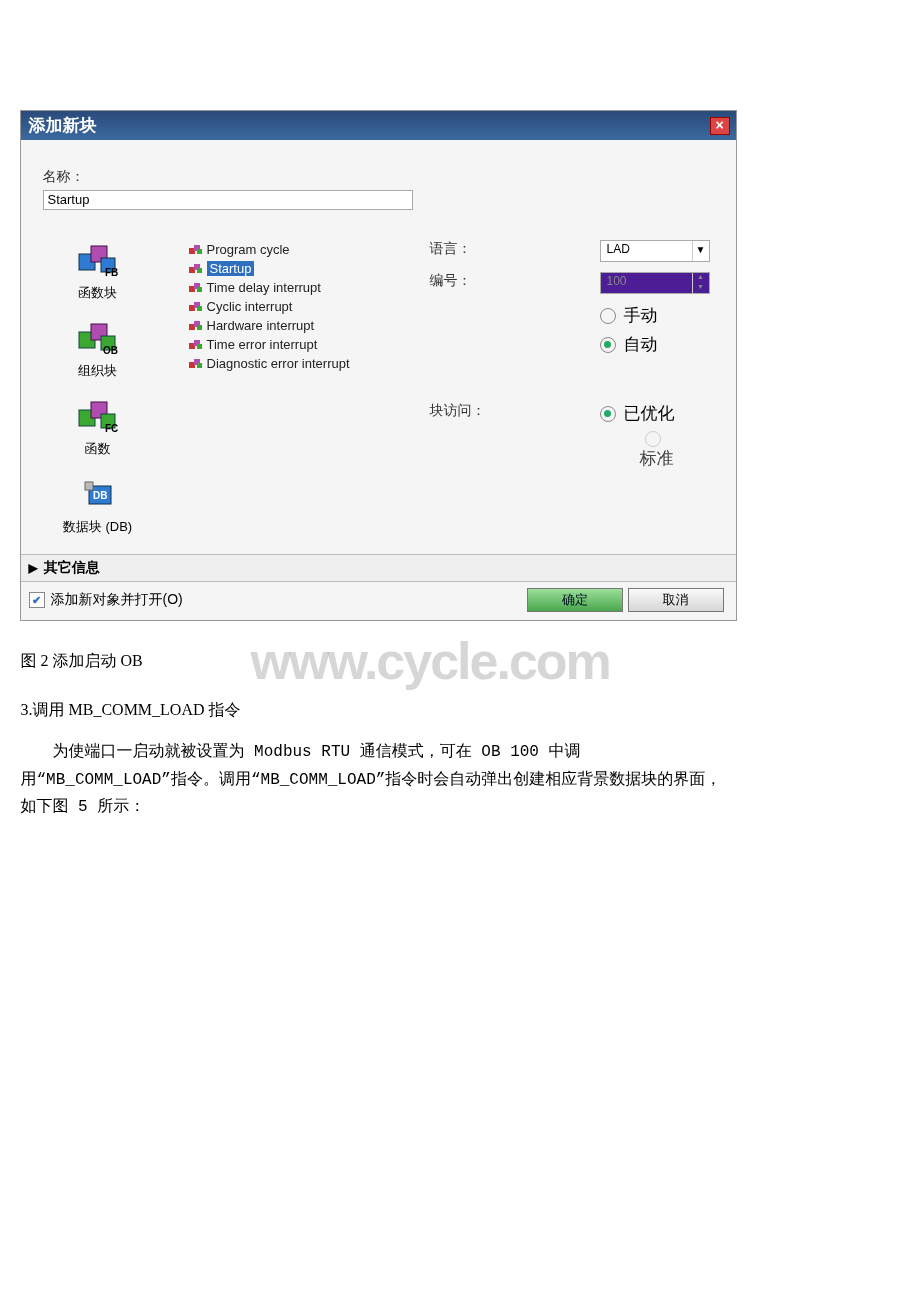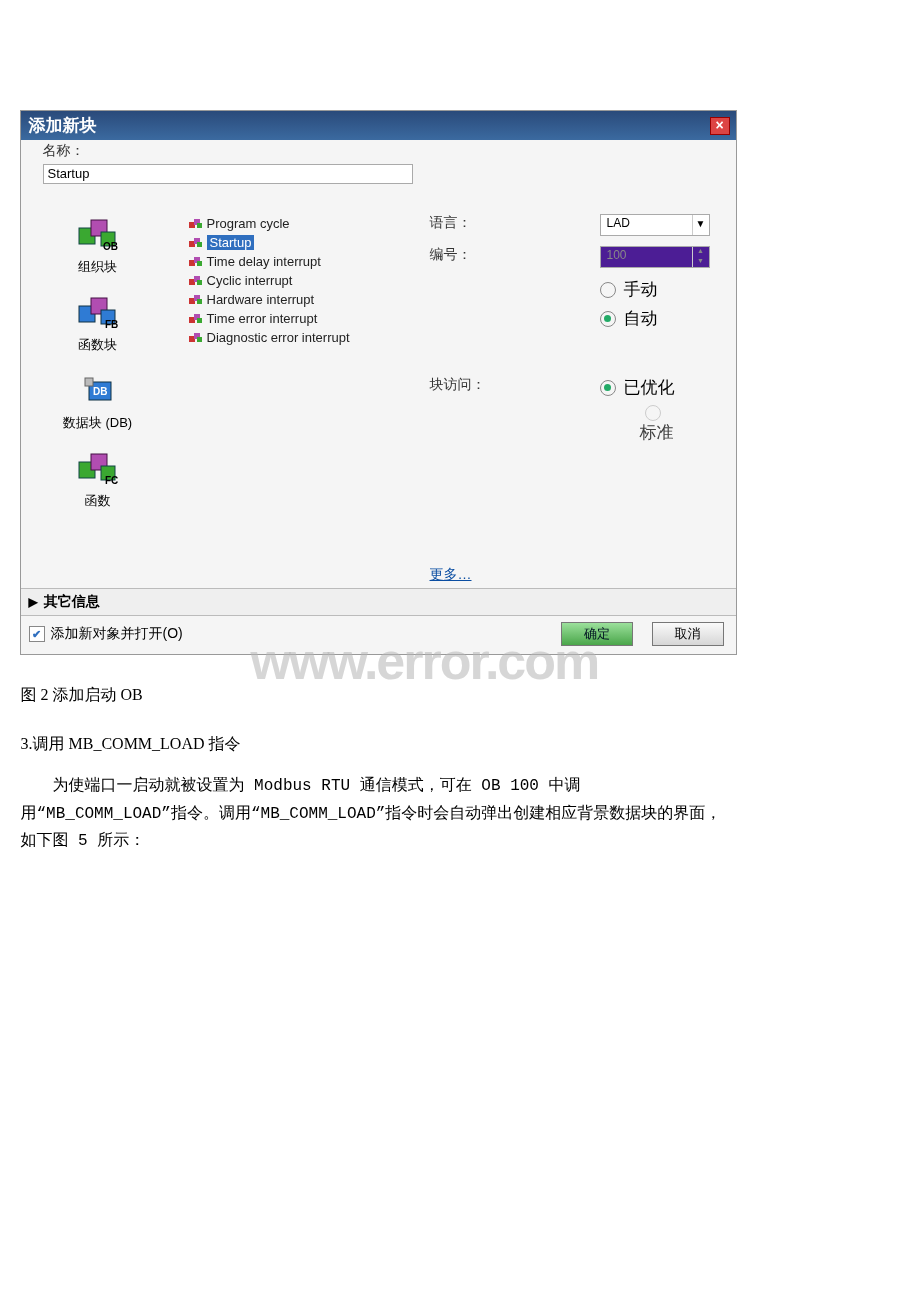--- a/index.html
+++ b/index.html
@@ -37,21 +37,21 @@
   height: 16px;
   background: #d44;
   color: #fff;
   font-size: 14px;
   line-height: 14px;
   text-align: center;
   border: 1px solid #900;
   cursor: pointer;
 }
 .name-area {
-  padding: 2px 22px 8px 22px;
+  padding: 28px 22px 8px 22px;
 }
 .name-label {
   font-size: 14px;
   color: #333;
   margin-bottom: 4px;
 }
 .name-input {
   width: 360px;
   height: 18px;
   border: 1px solid #aaa;
@@ -251,22 +251,22 @@
   background: #fff;
 }
 .chk-box .tick {
   color: #2f6fbf;
   font-size: 11px;
   font-weight: bold;
   line-height: 11px;
 }
 .btns button {
   font-size: 13px;
-  padding: 2px 22px;
-  margin-left: 14px;
+  padding: 2px 34px;
+  margin-left: 0;
   border: 1px solid #777;
   background: linear-gradient(#fafafa, #d6d6d6);
   cursor: pointer;
 }
 .btns .ok {
   background: linear-gradient(#9be09b, #4aa64a);
   color: #012;
 }
 .body-text {
   width: 715px;
@@ -291,62 +291,62 @@
     </div>
 
     <div class="name-area">
       <div class="name-label">名称：</div>
       <div class="name-input">Startup</div>
     </div>
 
     <div class="mid">
 
       <div class="left-col">
+        <div class="block-tile">
+          <div class="tile-icon">
+            <svg width="46" height="36">
+                <rect x="4" y="12" width="16" height="16" fill="#2f7bd4" stroke="#134"></rect>
+                <rect x="16" y="4" width="16" height="16" fill="#b14db1" stroke="#414"></rect>
+                <rect x="26" y="16" width="14" height="14" fill="#2f7bd4" stroke="#134"></rect>
+                <text x="30" y="34" font-size="10" font-weight="bold" fill="#000">FB</text>
+              </svg>
+          </div>
+          <div class="tile-caption">函数块</div>
+        </div>
         <div class="block-tile">
           <div class="tile-icon">
             <svg width="46" height="36">
                 <rect x="4" y="12" width="16" height="16" fill="#3aa831" stroke="#144"></rect>
                 <rect x="16" y="4" width="16" height="16" fill="#b14db1" stroke="#414"></rect>
                 <rect x="26" y="16" width="14" height="14" fill="#3aa831" stroke="#144"></rect>
                 <text x="28" y="34" font-size="10" font-weight="bold" fill="#000">OB</text>
               </svg>
           </div>
           <div class="tile-caption">组织块</div>
         </div>
         <div class="block-tile">
           <div class="tile-icon">
             <svg width="46" height="36">
-                <rect x="4" y="12" width="16" height="16" fill="#2f7bd4" stroke="#134"></rect>
+                <rect x="4" y="12" width="16" height="16" fill="#3aa831" stroke="#144"></rect>
                 <rect x="16" y="4" width="16" height="16" fill="#b14db1" stroke="#414"></rect>
-                <rect x="26" y="16" width="14" height="14" fill="#2f7bd4" stroke="#134"></rect>
-                <text x="30" y="34" font-size="10" font-weight="bold" fill="#000">FB</text>
-              </svg>
-          </div>
-          <div class="tile-caption">函数块</div>
+                <rect x="26" y="16" width="14" height="14" fill="#3aa831" stroke="#144"></rect>
+                <text x="30" y="34" font-size="10" font-weight="bold" fill="#000">FC</text>
+              </svg>
+          </div>
+          <div class="tile-caption">函数</div>
         </div>
         <div class="block-tile">
           <div class="tile-icon">
             <svg width="46" height="36">
                 <rect x="14" y="10" width="22" height="18" fill="#2f7bd4" stroke="#134"></rect>
                 <rect x="10" y="6" width="8" height="8" fill="#bbb" stroke="#666"></rect>
                 <text x="18" y="23" font-size="10" font-weight="bold" fill="#fff">DB</text>
               </svg>
           </div>
           <div class="tile-caption">数据块 (DB)</div>
-        </div>
-        <div class="block-tile">
-          <div class="tile-icon">
-            <svg width="46" height="36">
-                <rect x="4" y="12" width="16" height="16" fill="#3aa831" stroke="#144"></rect>
-                <rect x="16" y="4" width="16" height="16" fill="#b14db1" stroke="#414"></rect>
-                <rect x="26" y="16" width="14" height="14" fill="#3aa831" stroke="#144"></rect>
-                <text x="30" y="34" font-size="10" font-weight="bold" fill="#000">FC</text>
-              </svg>
-          </div>
-          <div class="tile-caption">函数</div>
         </div>
       </div>
 
       <div class="center-col">
         <div class="ob-item">
           <span class="ob-icon">
               <svg width="14" height="12">
                 <rect x="0" y="4" width="6" height="6" fill="#c33"></rect>
                 <rect x="5" y="1" width="6" height="6" fill="#b14db1"></rect>
                 <rect x="8" y="5" width="5" height="5" fill="#3aa831"></rect>
@@ -460,23 +460,20 @@
               <span>已优化</span>
             </div>
             <div class="radio-row" style="color:#404040;flex-direction:column;">
               <span class="radio-dot dim"></span>
               <span>标准</span>
             </div>
           </div>
         </div>
 
 
-        <div style="margin-top:110px;">
-          <span class="more-link">更多…</span>
-        </div>
       </div>
 
     </div>
 
     <div class="bottom-mid">
       <span class="caret">▶</span>
       <span>其它信息</span>
     </div>
 
     <div class="footer">
@@ -485,21 +482,21 @@
             <span class="tick">✔</span>
           </span>
         <span>添加新对象并打开(O)</span>
       </div>
       <div class="btns">
         <button class="ok">确定</button>
         <button>取消</button>
       </div>
     </div>
 
-    <div class="watermark">www.error.com</div>
+    <div class="watermark">www.cycle.com</div>
   </div>
 
   <div class="body-text">
     <p style="text-indent:0;">图 2 添加启动 OB</p>
     <p style="text-indent:0; margin-top:22px;">3.调用 MB_COMM_LOAD 指令</p>
     <p style="text-indent:2em; margin-top:14px;font-family:Liberation Mono, monospace;">为使端口一启动就被设置为 Modbus RTU 通信模式，可在 OB 100 中调用“MB_COMM_LOAD”指令。调用“MB_COMM_LOAD”指令时会自动弹出创建相应背景数据块的界面，如下图 5 所示：</p>
   </div>
 </div>
 
 </body></html>

